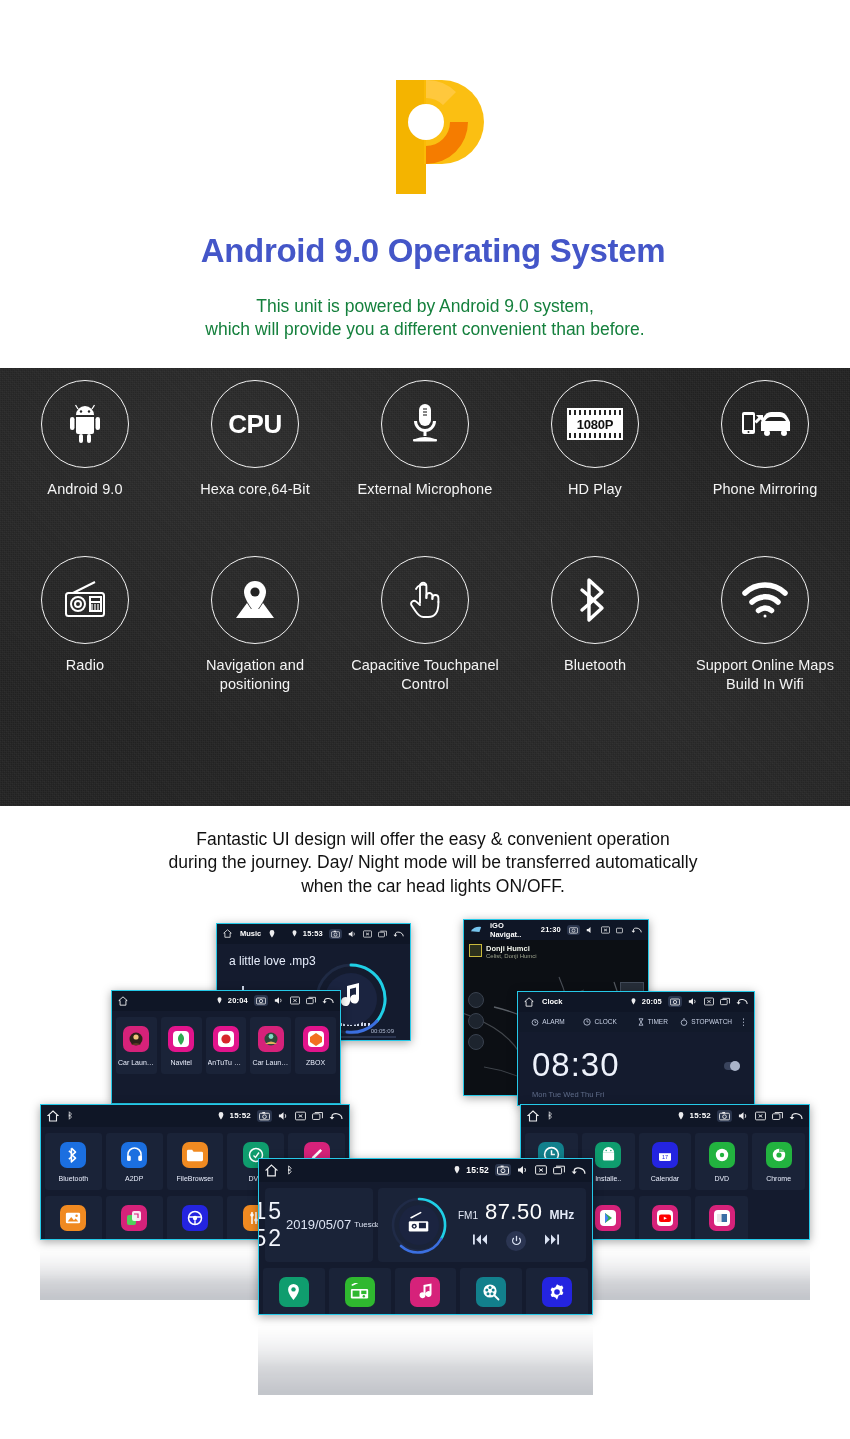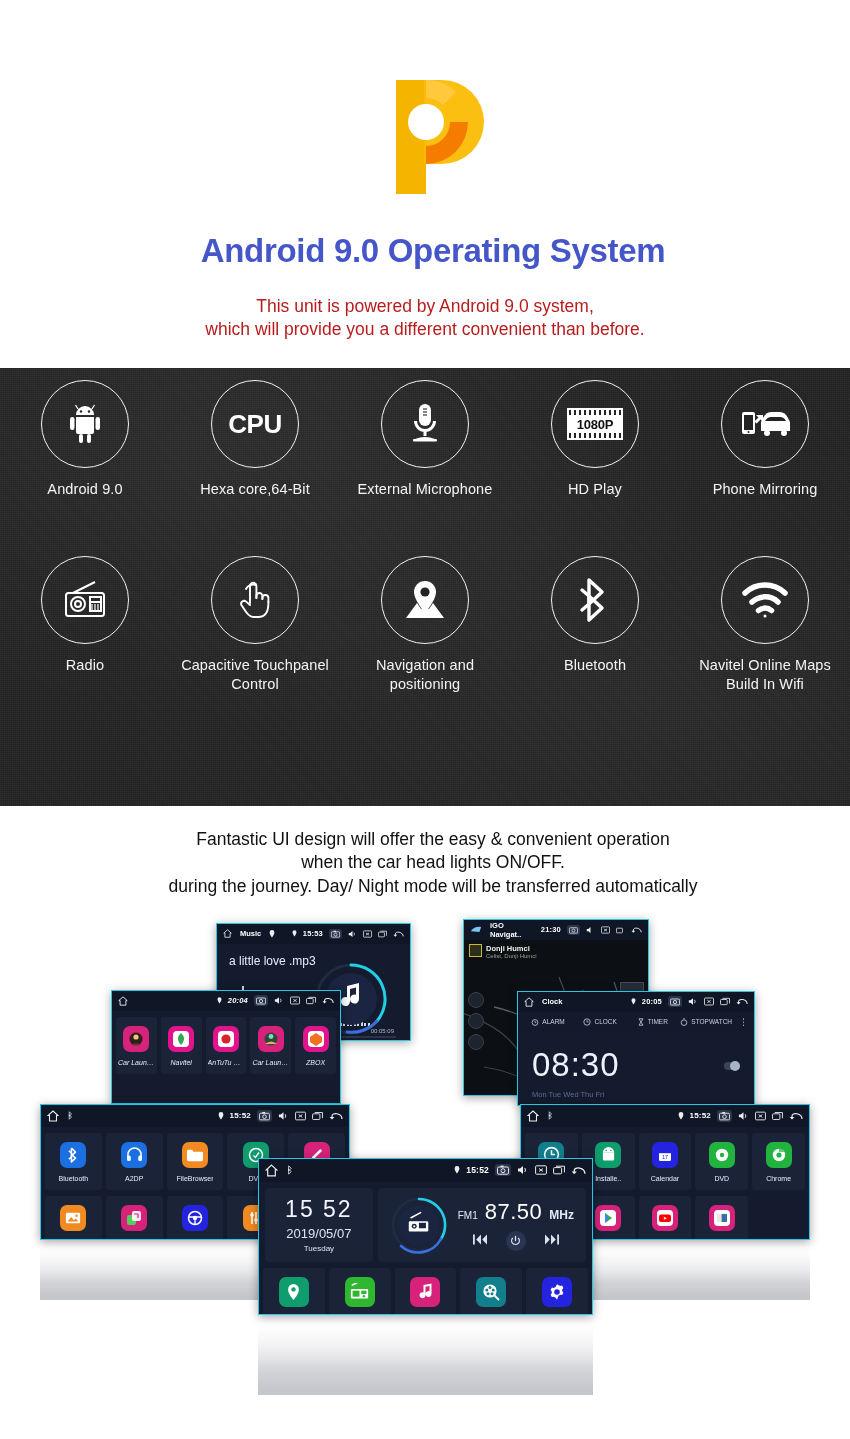--- a/index.html
+++ b/index.html
@@ -18,21 +18,21 @@
     display:flex; justify-content:center;
   }
   .hero-title {
     position:absolute; left:16px; right:0; top:232px;
     text-align:center;
     font-size:33px; font-weight:bold; color:#4456c8;
     letter-spacing:-0.3px;
   }
   .hero-sub {
     position:absolute; left:0; right:0; top:295px;
-    text-align:center; font-size:17.5px; color:#b91c1c;
+    text-align:center; font-size:17.5px; color:#15803d;
     line-height:1.32;
   }
   .hero-sub div { white-space:nowrap; }
 
   
   .features {
     position:relative; width:850px; height:438px;
     background:
       radial-gradient(ellipse at 30% 20%, rgba(255,255,255,0.045), rgba(255,255,255,0) 55%),
       radial-gradient(ellipse at 75% 75%, rgba(255,255,255,0.03), rgba(255,255,255,0) 60%),
@@ -163,21 +163,21 @@
   .map-chip { width:13px; height:13px; background:#2b2f1c; border:1px solid #c9b93b; flex:none;}
   .map-t1 { font-size:7.5px; color:#f0f3e8; font-weight:bold; }
   .map-t2 { font-size:6px; color:#9aa08a; }
   .map-side { position:absolute; left:4px; top:52px; display:flex; flex-direction:column; gap:5px; }
   .map-side span { width:16px; height:16px; border-radius:50%; background:#1d242e; border:1px solid #39414e; display:block;}
 
   
   .home-top { display:flex; gap:5px; padding:6px 6px 4px; }
   .home-clock {
     width:108px; background:#1a2338; border-radius:4px; padding:8px 6px;
-    display:flex; flex-direction:column; align-items:center; justify-content:center; gap:3px;
+    display:flex; flex-direction:row; align-items:center; justify-content:center; gap:3px;
   }
   .home-hm { font-size:23px; color:#f2f5fc; font-weight:300; letter-spacing:2px; }
   .home-date { font-size:13px; color:#dde4f3; }
   .home-day { font-size:8px; color:#dde4f3; }
   .home-radio {
     flex:1 1 auto; background:#1a2338; border-radius:4px; display:flex;
     align-items:center; gap:10px; padding:8px 12px;
   }
   .radio-dial { width:58px; height:58px; border-radius:50%; flex:none; }
   .radio-right { flex:1 1 auto; }
@@ -311,42 +311,42 @@
               <line x1="34" y1="25" x2="34" y2="31"></line>
               <line x1="37" y1="25" x2="37" y2="31"></line>
             </g>
           </svg>
         </div>
         <div class="feat-label">Radio</div>
       </div>
 
       <div class="feat">
         <div class="feat-circle">
+          <svg width="48" height="44" viewBox="0 0 48 44">
+            <path d="M24 3 a11 11 0 0 1 11 11 c0 8 -11 21 -11 21 s-11 -13 -11 -21 a11 11 0 0 1 11 -11z" fill="#fff"></path>
+            <circle cx="24" cy="14" r="4.6" fill="#232323"></circle>
+            <path d="M16 25 L5 40 h38 L32 25 l-4 6 h-8 z" fill="#fff"></path>
+          </svg>
+        </div>
+        <div class="feat-label wide">Navigation and positioning</div>
+      </div>
+
+      <div class="feat">
+        <div class="feat-circle">
           <svg width="44" height="46" viewBox="0 0 44 46">
             <g fill="none" stroke="#fff" stroke-width="1.9" stroke-linecap="round">
               <path d="M17 26 V9 a3.2 3.2 0 0 1 6.4 0 v12"></path>
               <path d="M23.4 21 v-2 a3 3 0 0 1 6 0 v3"></path>
               <path d="M29.4 22 v-1 a3 3 0 0 1 6 0 v4"></path>
               <path d="M35.4 25 v1 c0 8 -3 14 -10 14 h-5 c-4 0 -6 -3 -8 -6 l-4 -6 a3 3 0 0 1 4.6 -3.6 L17 28"></path>
               <path d="M13 12 a8 8 0 0 1 10 -4"></path>
             </g>
           </svg>
         </div>
         <div class="feat-label wide">Capacitive Touchpanel Control</div>
-      </div>
-
-      <div class="feat">
-        <div class="feat-circle">
-          <svg width="48" height="44" viewBox="0 0 48 44">
-            <path d="M24 3 a11 11 0 0 1 11 11 c0 8 -11 21 -11 21 s-11 -13 -11 -21 a11 11 0 0 1 11 -11z" fill="#fff"></path>
-            <circle cx="24" cy="14" r="4.6" fill="#232323"></circle>
-            <path d="M16 25 L5 40 h38 L32 25 l-4 6 h-8 z" fill="#fff"></path>
-          </svg>
-        </div>
-        <div class="feat-label wide">Navigation and positioning</div>
       </div>
 
       <div class="feat">
         <div class="feat-circle">
           <svg width="34" height="48" viewBox="0 0 34 48">
             <path d="M11 4 L24 16 L11 28 L11 4 Z" fill="none" stroke="#fff" stroke-width="3.4" stroke-linejoin="round"></path>
             <path d="M11 20 L24 32 L11 44 L11 20 Z" fill="none" stroke="#fff" stroke-width="3.4" stroke-linejoin="round"></path>
             <line x1="4" y1="14" x2="11" y2="20" stroke="#fff" stroke-width="3.4" stroke-linecap="round"></line>
             <line x1="4" y1="34" x2="11" y2="28" stroke="#fff" stroke-width="3.4" stroke-linecap="round"></line>
           </svg>
@@ -358,29 +358,29 @@
         <div class="feat-circle">
           <svg width="52" height="40" viewBox="0 0 52 40">
             <g fill="none" stroke="#fff" stroke-linecap="round">
               <path d="M6 13 a29 29 0 0 1 40 0" stroke-width="5.5"></path>
               <path d="M13 22 a19 19 0 0 1 26 0" stroke-width="5.5"></path>
               <path d="M19.5 30.5 a10 10 0 0 1 13 0" stroke-width="5.5"></path>
             </g>
             <circle cx="26" cy="36" r="1.5" fill="#fff"></circle>
           </svg>
         </div>
-        <div class="feat-label wide">Navitel Online Maps Build In Wifi</div>
+        <div class="feat-label wide">Support Online Maps Build In Wifi</div>
       </div>
     </div>
   </section>
 
   <section class="blurb">
     <div>Fantastic UI design will offer the easy &amp; convenient operation</div>
+    <div>during the journey. Day/ Night mode will be transferred automatically</div>
     <div>when the car head lights ON/OFF.</div>
-    <div>during the journey. Day/ Night mode will be transferred automatically</div>
   </section>
 
   <section class="collage">
 
     <div class="scr" style="left:216px; top:17px; width:195px; height:118px; z-index:2;">
       <div class="statusbar">
         <div class="sb-left">
           <span class="sb-ico">
             <svg width="9" height="9" viewBox="0 0 12 12">
                 <path d="M6 1 L11 5.5 H9.5 V11 H2.5 V5.5 H1 Z" fill="none" stroke="#fff" stroke-width="1.1"></path>
@@ -563,21 +563,21 @@
         <div class="map-side">
           <span></span>
           <span></span>
           <span></span>
         </div>
         <div style="position:absolute;right:4px;top:42px;width:24px;height:11px;background:#262d38;border:1px solid #414a58;"></div>
 
       </div>
     </div>
 
-    <div class="scr" style="left:111px; top:84px; width:230px; height:114px; z-index:3;font-style:italic;">
+    <div class="scr" style="left:111px; top:84px; width:230px; height:114px; z-index:3;">
       <div class="statusbar">
         <div class="sb-left">
           <span class="sb-ico">
             <svg width="10" height="10" viewBox="0 0 12 12">
                 <path d="M6 1 L11 5.5 H9.5 V11 H2.5 V5.5 H1 Z" fill="none" stroke="#fff" stroke-width="1.1"></path>
               </svg>
           </span>
         </div>
         <div class="sb-right">
           <span class="sb-ico">

